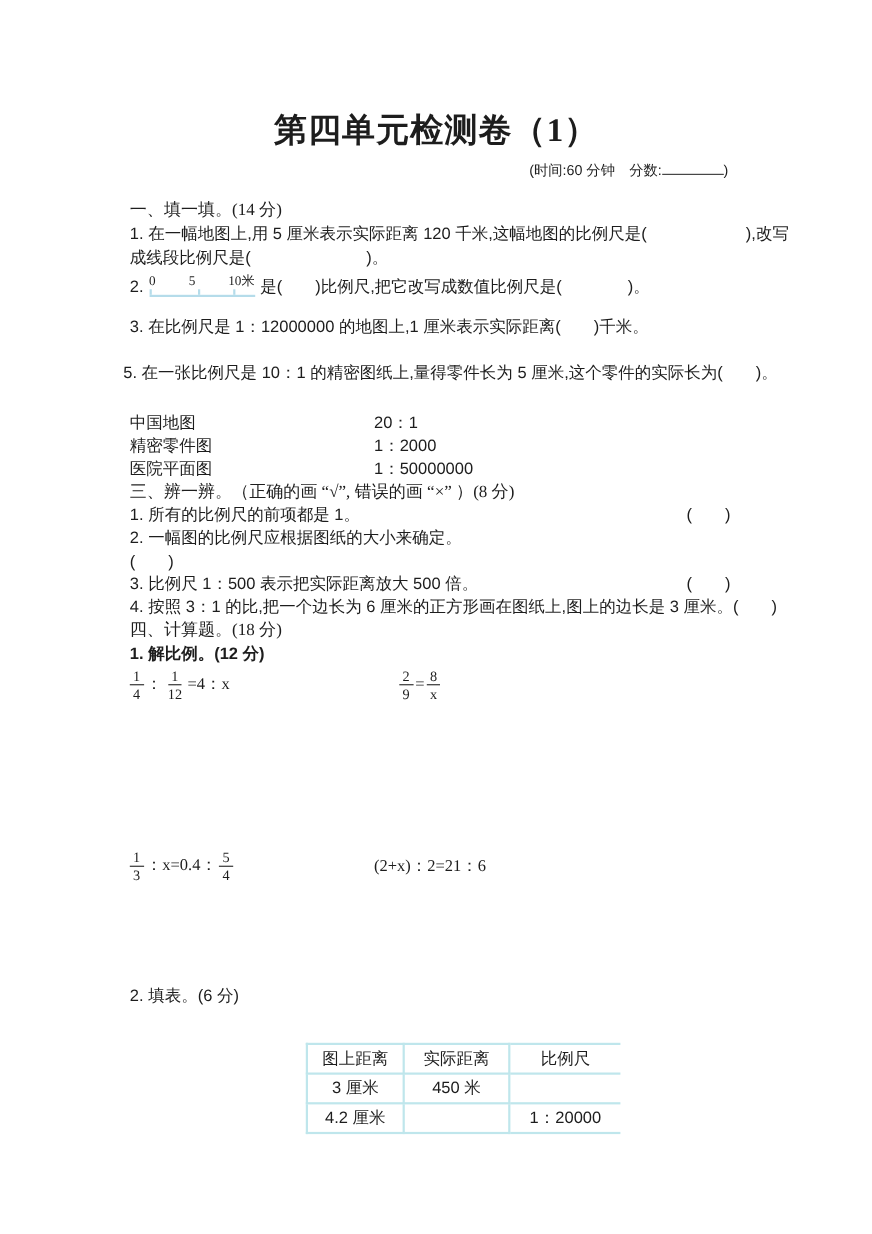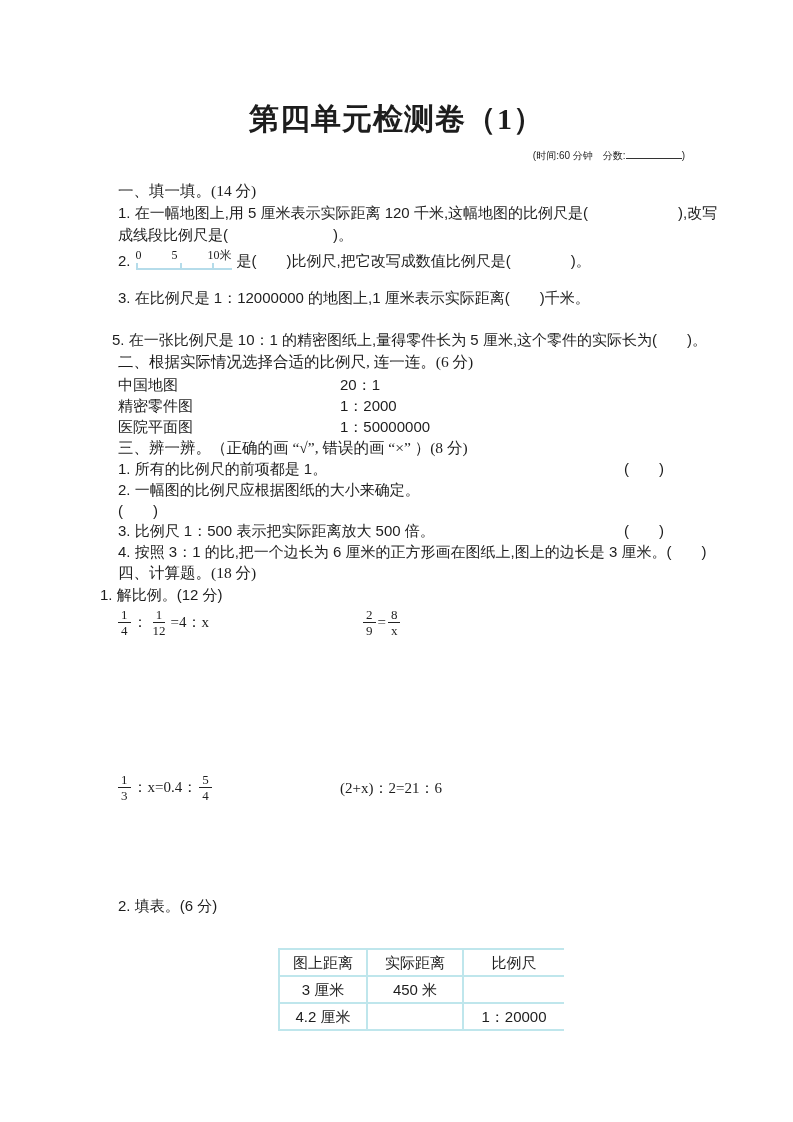--- a/index.html
+++ b/index.html
@@ -7,21 +7,21 @@
     position:relative; width:793px; height:1080px; background:#ffffff;
     color:#1d1d1d; font-family:"Liberation Sans", sans-serif;
     font-size:15px; line-height:21px; overflow:hidden;
   }
   .abs { position:absolute; white-space:nowrap; }
   .title {
     left:0; top:100px; width:793px; text-align:center;
     font-family:"Liberation Serif", serif; font-size:30px; line-height:38px;
     font-weight:700; letter-spacing:1px;
   }
-  .meta { top:144px; right:108px; font-size:10px; }
+  .meta { top:144px; right:131px; font-size:13px; }
   .meta .blank {
     display:inline-block; width:56px; height:14px;
     border-bottom:1.5px solid #333; vertical-align:baseline;
   }
   .sh { font-family:"Liberation Serif", serif; font-size:15.5px; }
   .item { font-size:15px; }
   
   .q2row { display:flex; align-items:flex-end; gap:3px; }
   .sbar { display:inline-block; width:96px; margin:0 2px 1px 2px; }
   .sbar-labels {
@@ -91,21 +91,20 @@
           <i class="t1"></i>
           <i class="t2"></i>
         </span>
     </span>
     <span>是(　　)比例尺,把它改写成数值比例尺是(　　　　)。</span>
   </div>
 
   <div class="abs item" style="left:118px; top:287px;">3. 在比例尺是 1：12000000 的地图上,1 厘米表示实际距离(　　)千米。</div>
   <div class="abs item" style="left:112px; top:329px;">5. 在一张比例尺是 10：1 的精密图纸上,量得零件长为 5 厘米,这个零件的实际长为(　　)。</div>
 
-  <div class="abs sh" style="left:118px; top:351px;">二、根据实际情况选择合适的比例尺, 连一连。(6 分)</div>
   <div class="abs item pair" style="top:374px;">
     <span class="pair-item">中国地图</span>
     <span>20：1</span>
   </div>
   <div class="abs item pair" style="top:395px;">
     <span class="pair-item">精密零件图</span>
     <span>1：2000</span>
   </div>
   <div class="abs item pair" style="top:416px;">
     <span class="pair-item">医院平面图</span>
@@ -122,21 +121,21 @@
   <div class="abs item judge" style="top:520px;">
     <span>3. 比例尺 1：500 表示把实际距离放大 500 倍。</span>
     <span>(　　)</span>
   </div>
   <div class="abs item judge" style="top:541px;">
     <span>4. 按照 3：1 的比,把一个边长为 6 厘米的正方形画在图纸上,图上的边长是 3 厘米。</span>
     <span>(　　)</span>
   </div>
 
   <div class="abs sh" style="left:118px; top:562px;">四、计算题。(18 分)</div>
-  <div class="abs item" style="left:100px; top:584px;">1. 解比例。(12 分)</div>
+  <div class="abs item" style="left:118px; top:584px;font-weight:bold;">1. 解比例。(12 分)</div>
 
   <div class="abs eq" style="left:118px; top:607px;">
     <span class="frac">
         <span class="num">1</span>
         <span class="den">4</span>
       </span>
     <span>：</span>
     <span class="frac">
         <span class="num">1</span>
         <span class="den">12</span>

